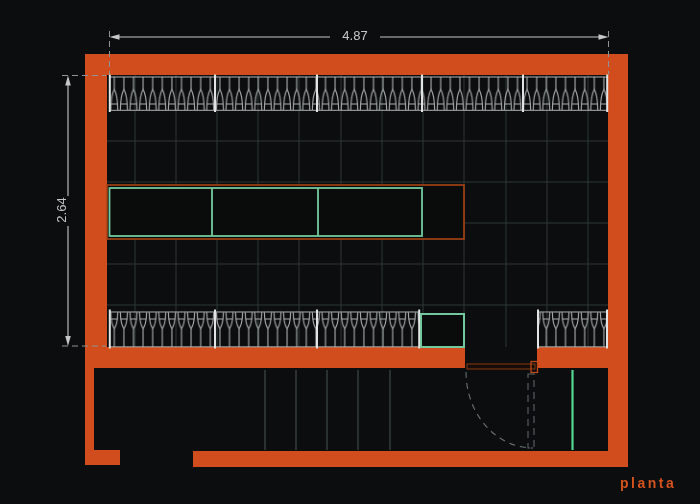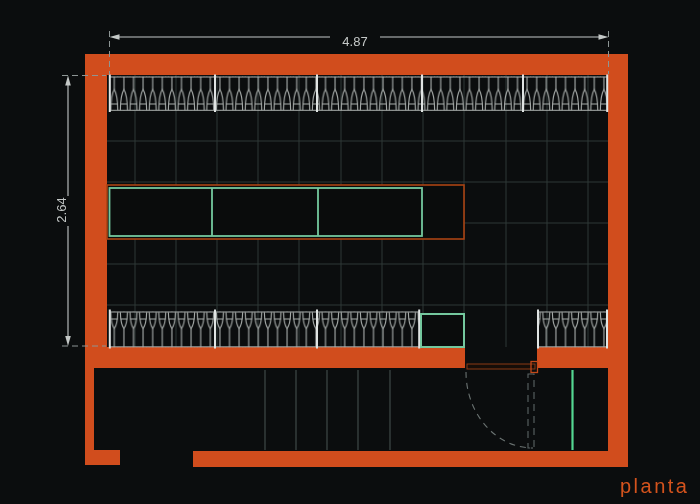--- a/index.html
+++ b/index.html
@@ -20,28 +20,28 @@
   #stage{
     position:relative;width:700px;height:504px;overflow:hidden;
     background:var(--background);
     font-family:"Liberation Sans", sans-serif;
   }
   #plan-svg{position:absolute;left:0;top:0;}
   .dim-label{
     position:absolute;color:var(--dimension);font-size:13px;
     text-align:center;line-height:14px;
   }
-  #dim-width-label{left:329px;top:35px;width:52px;}
+  #dim-width-label{left:329px;top:29px;width:52px;}
   #dim-height-label{
     left:44px;top:203px;width:36px;height:14px;
     transform:rotate(-90deg);transform-origin:center;
   }
   #plan-title{
     position:absolute;left:620px;top:475px;width:76px;
-    color:var(--title);font-size:20px;font-weight:normal;
+    color:var(--title);font-size:14px;font-weight:bold;
     letter-spacing:2.5px;text-align:left;
   }
 </style>
 </head>
 <body>
 
 <div id="stage">
 
   <svg id="plan-svg" width="700" height="504" viewBox="0 0 700 504">
 

